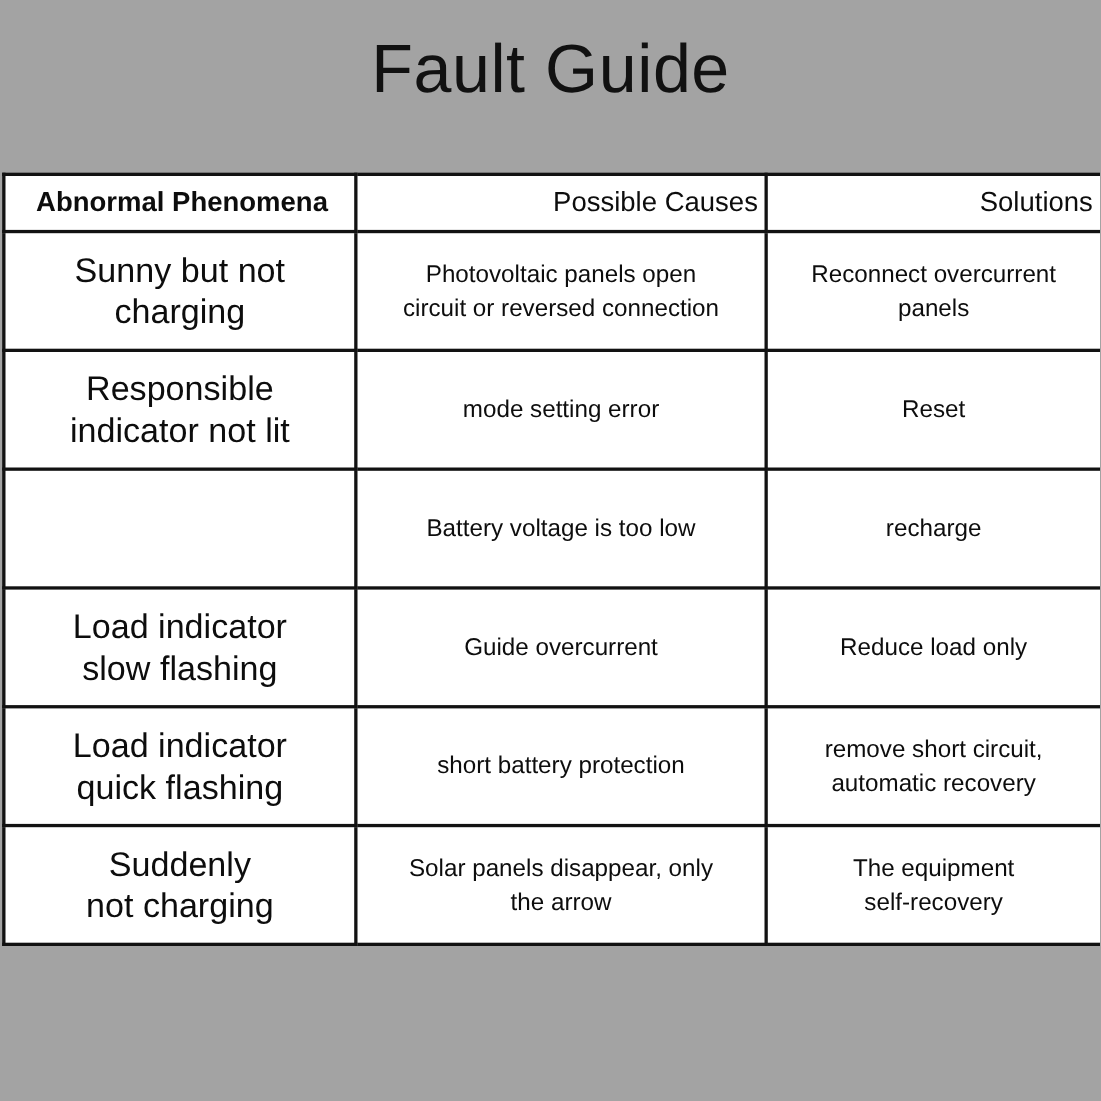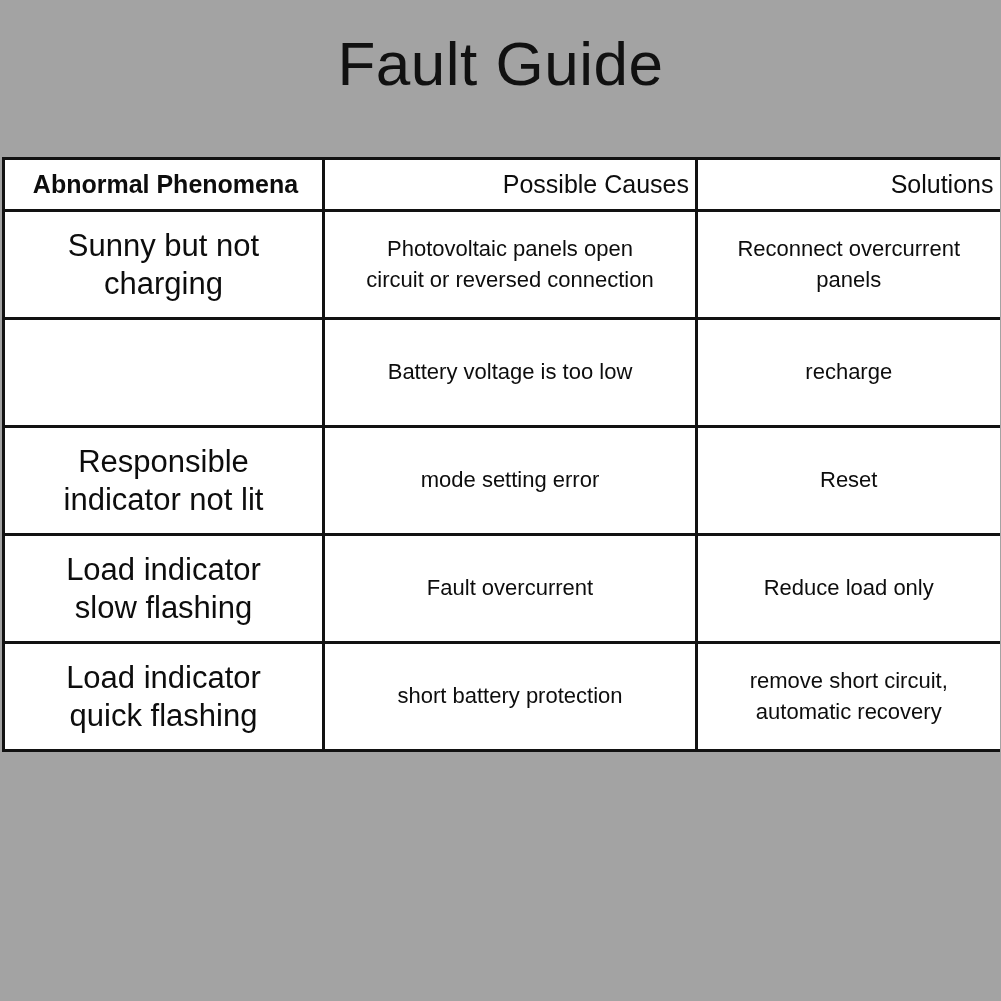--- a/index.html
+++ b/index.html
@@ -145,50 +145,50 @@
 circuit or reversed connection</span>
         </td>
         <td class="col-3">
           <span class="cell-text">Reconnect overcurrent
 panels</span>
         </td>
       </tr>
 
       <tr class="body-row">
         <td class="col-1">
-          <span class="cell-text"></span>
-        </td>
-        <td class="col-2">
-          <span class="cell-text">Battery voltage is too low</span>
-        </td>
-        <td class="col-3">
-          <span class="cell-text">recharge</span>
-        </td>
-      </tr>
-
-      <tr class="body-row">
-        <td class="col-1">
           <span class="cell-text">Responsible
 indicator not lit</span>
         </td>
         <td class="col-2">
           <span class="cell-text">mode setting error</span>
         </td>
         <td class="col-3">
           <span class="cell-text">Reset</span>
         </td>
       </tr>
 
       <tr class="body-row">
         <td class="col-1">
+          <span class="cell-text"></span>
+        </td>
+        <td class="col-2">
+          <span class="cell-text">Battery voltage is too low</span>
+        </td>
+        <td class="col-3">
+          <span class="cell-text">recharge</span>
+        </td>
+      </tr>
+
+      <tr class="body-row">
+        <td class="col-1">
           <span class="cell-text">Load indicator
 slow flashing</span>
         </td>
         <td class="col-2">
-          <span class="cell-text">Fault overcurrent</span>
+          <span class="cell-text">Guide overcurrent</span>
         </td>
         <td class="col-3">
           <span class="cell-text">Reduce load only</span>
         </td>
       </tr>
 
       <tr class="body-row">
         <td class="col-1">
           <span class="cell-text">Load indicator
 quick flashing</span>
@@ -196,17 +196,31 @@
         <td class="col-2">
           <span class="cell-text">short battery protection</span>
         </td>
         <td class="col-3">
           <span class="cell-text">remove short circuit,
 automatic recovery</span>
         </td>
       </tr>
 
 
+      <tr class="body-row">
+        <td class="col-1">
+          <span class="cell-text">Suddenly
+not charging</span>
+        </td>
+        <td class="col-2">
+          <span class="cell-text">Solar panels disappear, only
+the arrow</span>
+        </td>
+        <td class="col-3">
+          <span class="cell-text">The equipment
+self-recovery</span>
+        </td>
+      </tr>
 
     </tbody>
   </table>
 
 </div>
 
 </body></html>

